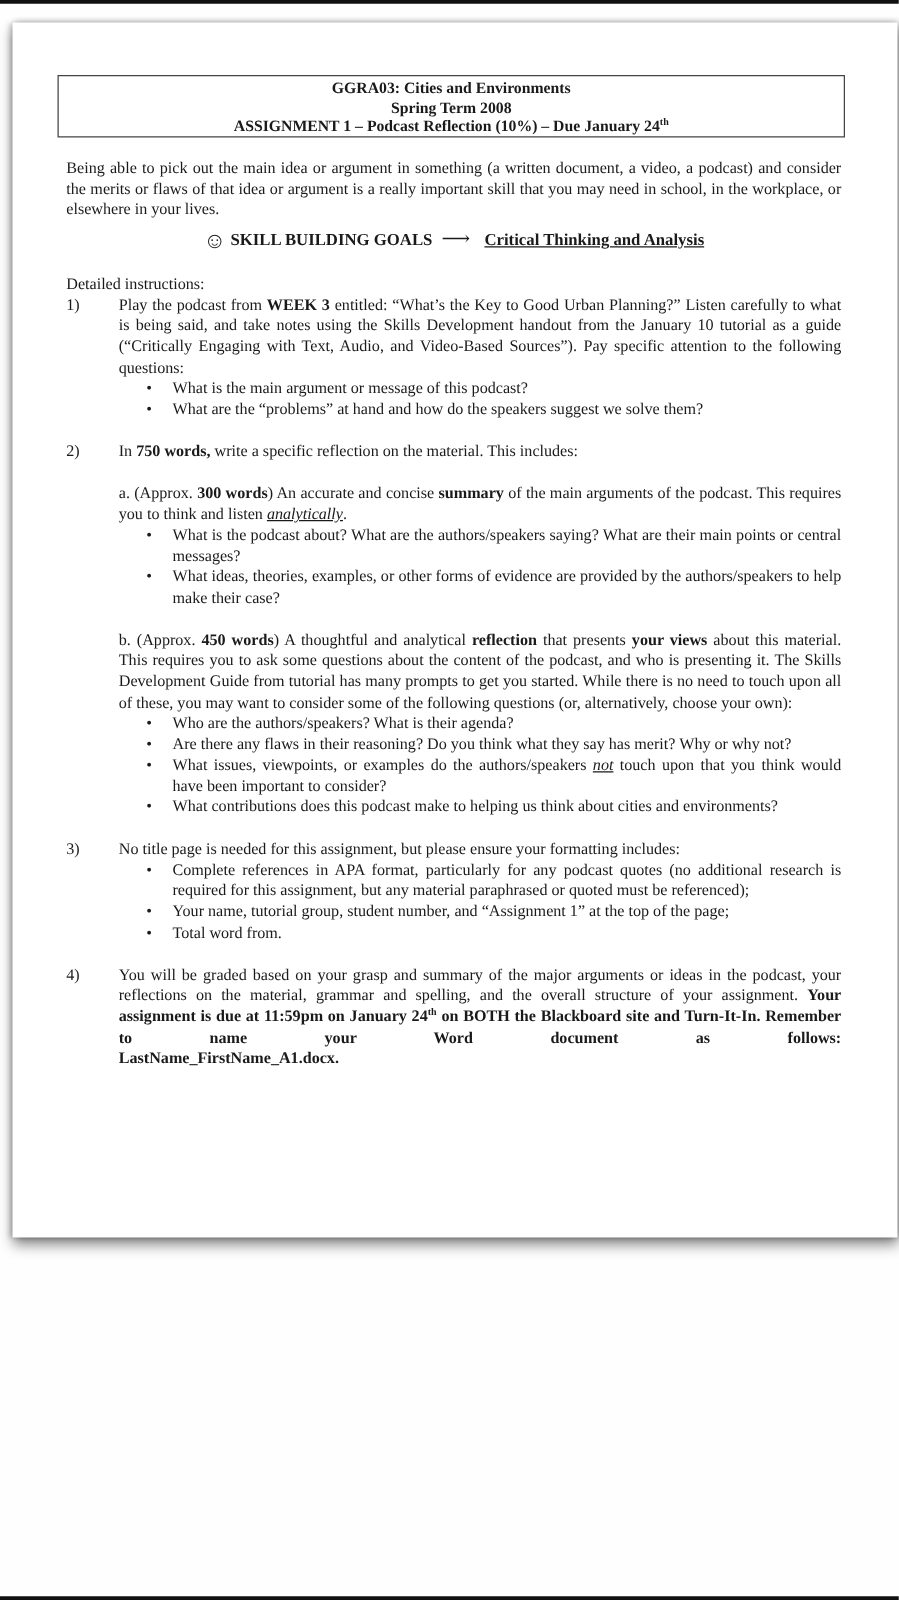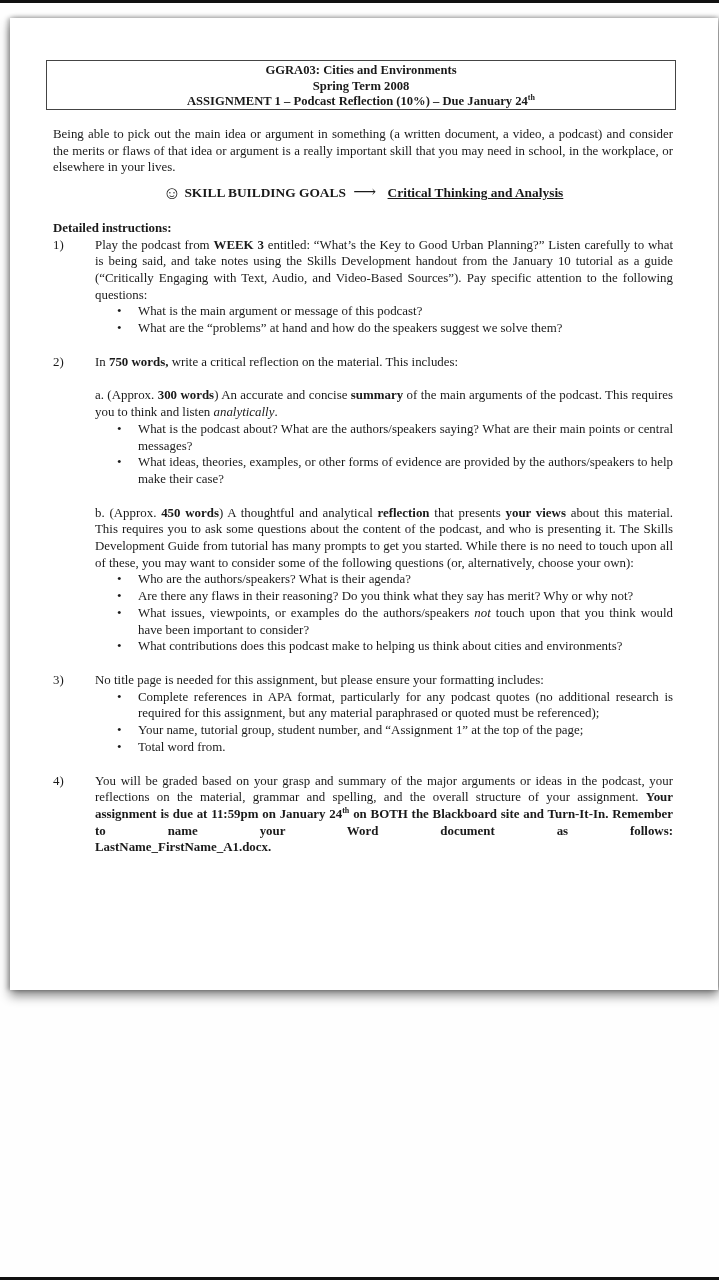--- a/index.html
+++ b/index.html
@@ -33,31 +33,31 @@
   p { margin: 0; }
   .justify { text-align: justify; }
   .goals {
     text-align: center; font-weight: bold; font-size: 13.4px; margin-top: 8px; margin-bottom: 18px;
     white-space: nowrap;
   }
   .goals .smiley { font-weight: normal; font-size: 18px; vertical-align: -2px; }
   .goals .arrow { font-weight: normal; font-size: 16px; margin: 0 4px; }
   .goals .goal-link { text-decoration: underline; margin-left: 4px; }
 
-  .section-title { font-weight: bold; }
+  .section-title { font-weight: normal; }
   .item { display: flex; }
   .item .num { width: 42px; flex: 0 0 42px; }
   .item .body { flex: 1; }
   .spacer { height: 17px; }
   ul.bul { list-style: none; margin: 0; padding: 0 0 0 20px; }
   ul.bul li { position: relative; padding-left: 23px; text-align: justify; }
   ul.bul li::before { content: "\2022"; position: absolute; left: 2px; top: 0; font-size: 13px; }
   .b { font-weight: bold; }
   .u { }
-  .i { font-style: italic; }
+  .i { font-style: italic; text-decoration: underline; }
   sup { font-size: 8px; line-height: 0; }
   .final-line { text-align: justify; text-align-last: justify; }
 </style>
 </head>
 <body>
 
 <div class="top-rule"></div>
 
 <div class="page">
 
@@ -88,21 +88,21 @@
           <li>What are the “problems” at hand and how do the speakers suggest we solve them?</li>
         </ul>
       </div>
     </div>
 
     <div class="spacer"></div>
 
     <div class="item">
       <div class="num">2)</div>
       <div class="body">
-        <p><span>In </span><span class="b u">750 words,</span><span> write a critical reflection on the material. This includes:</span></p>
+        <p><span>In </span><span class="b u">750 words,</span><span> write a specific reflection on the material. This includes:</span></p>
         <div class="spacer"></div>
         <p class="justify"><span>a. (Approx. </span><span class="b">300 words</span><span>) An accurate and concise </span><span class="b">summary</span><span> of the main arguments of the podcast. This requires you to think and listen </span><span class="i">analytically</span><span>.</span></p>
         <ul class="bul">
           <li>What is the podcast about? What are the authors/speakers saying? What are their main points or central messages?</li>
           <li>What ideas, theories, examples, or other forms of evidence are provided by the authors/speakers to help make their case?</li>
         </ul>
         <div class="spacer"></div>
         <p class="justify"><span>b. (Approx. </span><span class="b">450 words</span><span>) A thoughtful and analytical </span><span class="b">reflection</span><span> that presents </span><span class="b">your views</span><span> about this material. This requires you to ask some questions about the content of the podcast, and who is presenting it. The Skills Development Guide from tutorial has many prompts to get you started. While there is no need to touch upon all of these, you may want to consider some of the following questions (or, alternatively, choose your own):</span></p>
         <ul class="bul">
           <li>Who are the authors/speakers? What is their agenda?</li>

